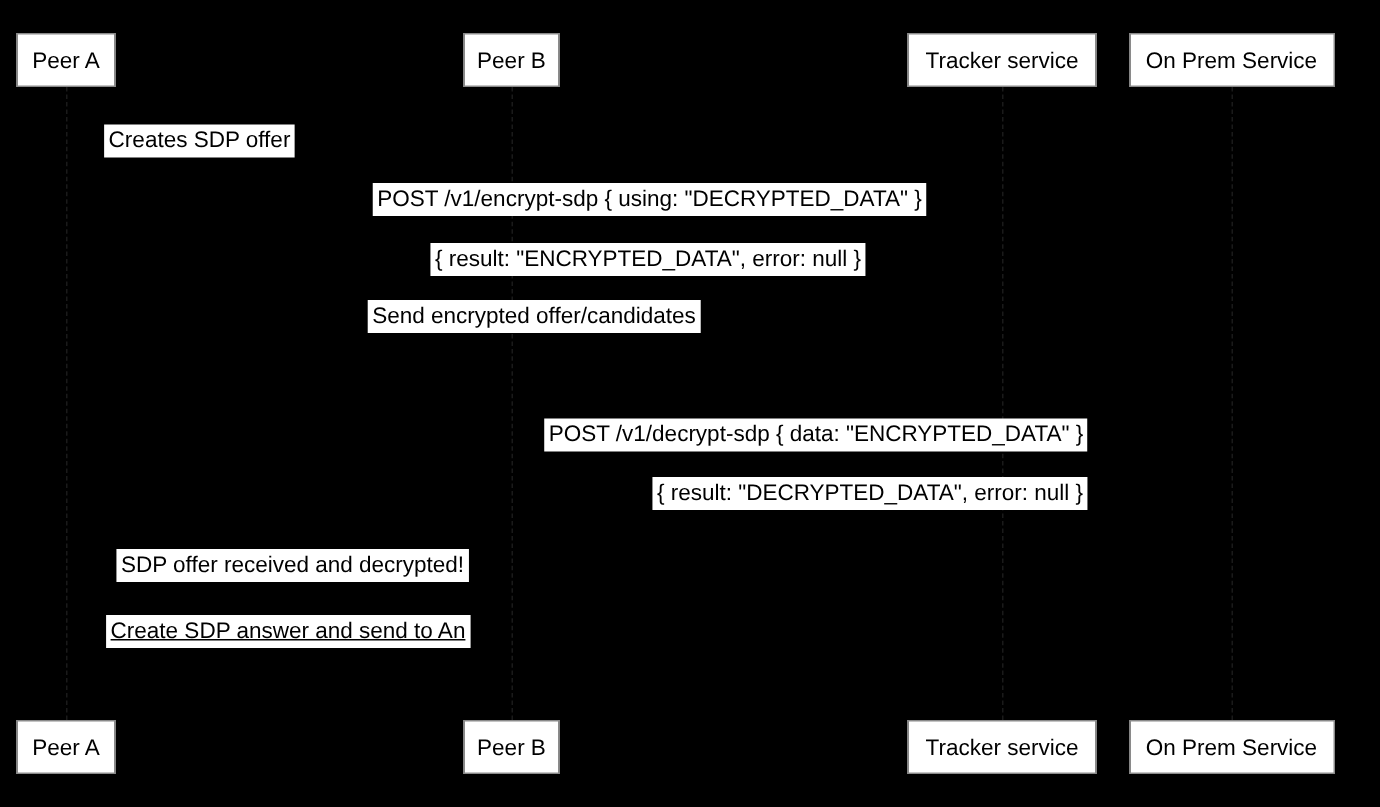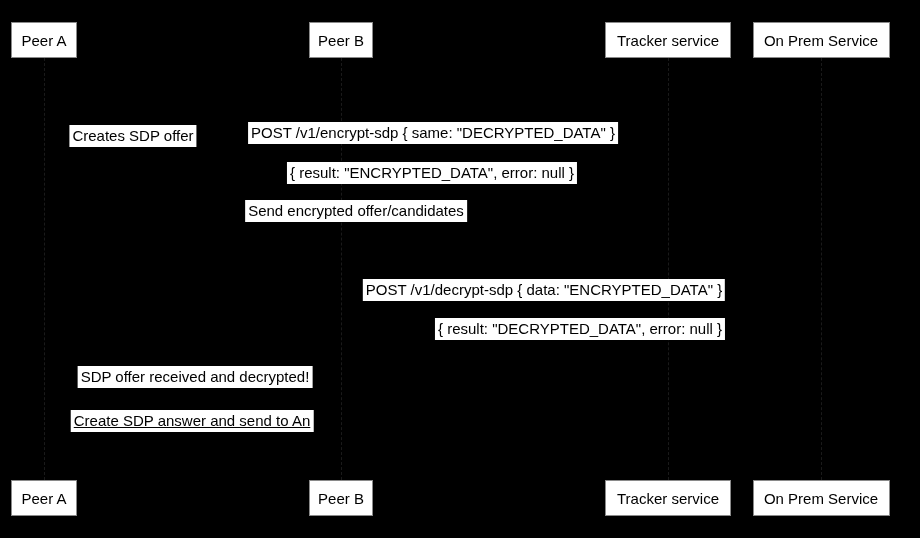--- a/index.html
+++ b/index.html
@@ -72,25 +72,25 @@
     <div class="actor" style="left: 605px; top: 480px; width: 126px; height: 36px;">
       <span>Tracker service</span>
     </div>
     <div class="lifeline" style="left: 821px; top: 58px; height: 422px;"></div>
     <div class="actor" style="left: 752.5px; top: 22px; width: 137px; height: 36px;">
       <span>On Prem Service</span>
     </div>
     <div class="actor" style="left: 752.5px; top: 480px; width: 137px; height: 36px;">
       <span>On Prem Service</span>
     </div>
-    <div class="msg" style="left: 133px; top: 83px; margin-top: 42px;">
+    <div class="msg" style="left: 133px; top: 83px;">
       <div>Creates SDP offer</div>
     </div>
     <div class="msg" style="left: 433px; top: 122px;">
-      <div>POST /v1/encrypt-sdp { same: "DECRYPTED_DATA" }</div>
+      <div>POST /v1/encrypt-sdp { using: "DECRYPTED_DATA" }</div>
     </div>
     <div class="msg" style="left: 432px; top: 162px;">
       <div>{ result: "ENCRYPTED_DATA", error: null }</div>
     </div>
     <div class="msg" style="left: 356px; top: 200px;">
       <div>Send encrypted offer/candidates</div>
     </div>
     <div class="msg" style="left: 544px; top: 279px;">
       <div>POST /v1/decrypt-sdp { data: "ENCRYPTED_DATA" }</div>
     </div>

